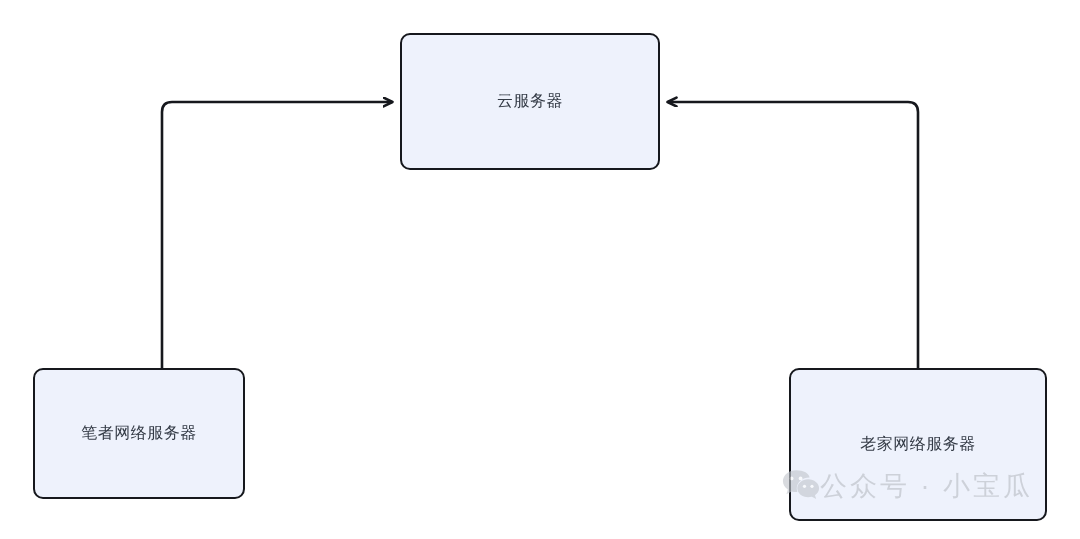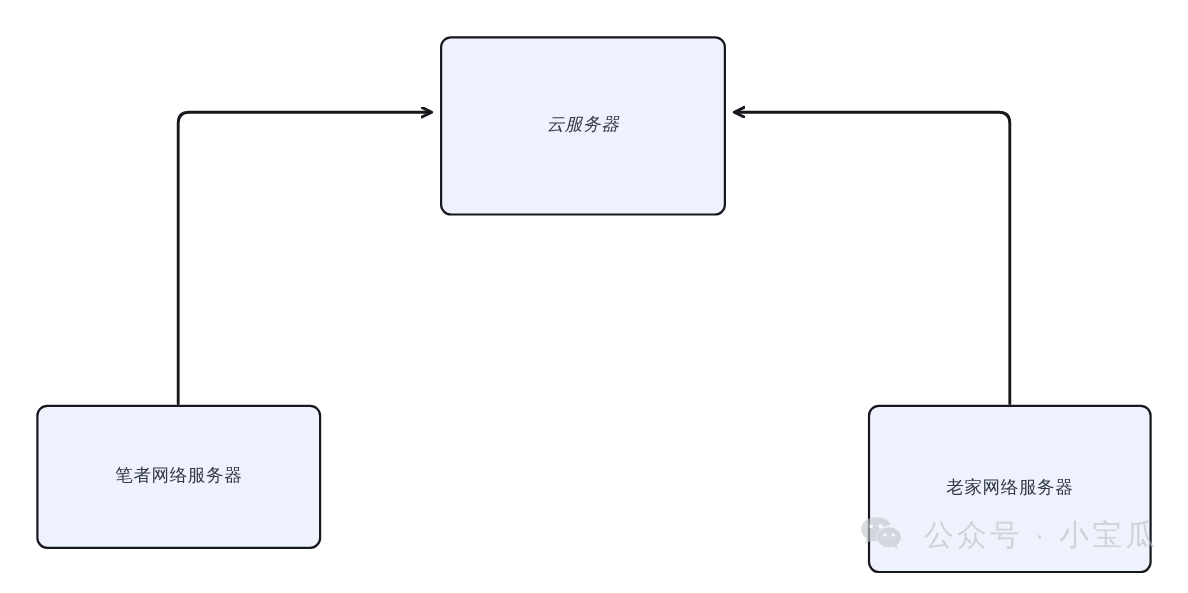--- a/index.html
+++ b/index.html
@@ -40,42 +40,41 @@
     line-height: 1.3;
     color: #333a45;
     letter-spacing: 0.5px;
     white-space: nowrap;
     user-select: none;
   }
   #node-cloud {
     left: 400px;
     top: 33px;
     width: 260px;
-    height: 163px;
-    font-style: italic;
+    height: 137px;
   }
   #node-local {
     left: 33px;
     top: 368px;
-    width: 259px;
+    width: 212px;
     height: 131px;
   }
   #node-home {
     left: 789px;
     top: 368px;
     width: 258px;
     height: 153px;
   }
   #watermark {
     position: absolute;
     left: 782px;
     top: 468px;
     display: flex;
     align-items: center;
-    gap: 20px;
+    gap: 0;
     z-index: 5;
     pointer-events: none;
     opacity: 0.62;
   }
   #watermark .wm-text {
     font-size: 27px;
     color: #b9bdc4;
     letter-spacing: 3px;
     white-space: nowrap;
   }

